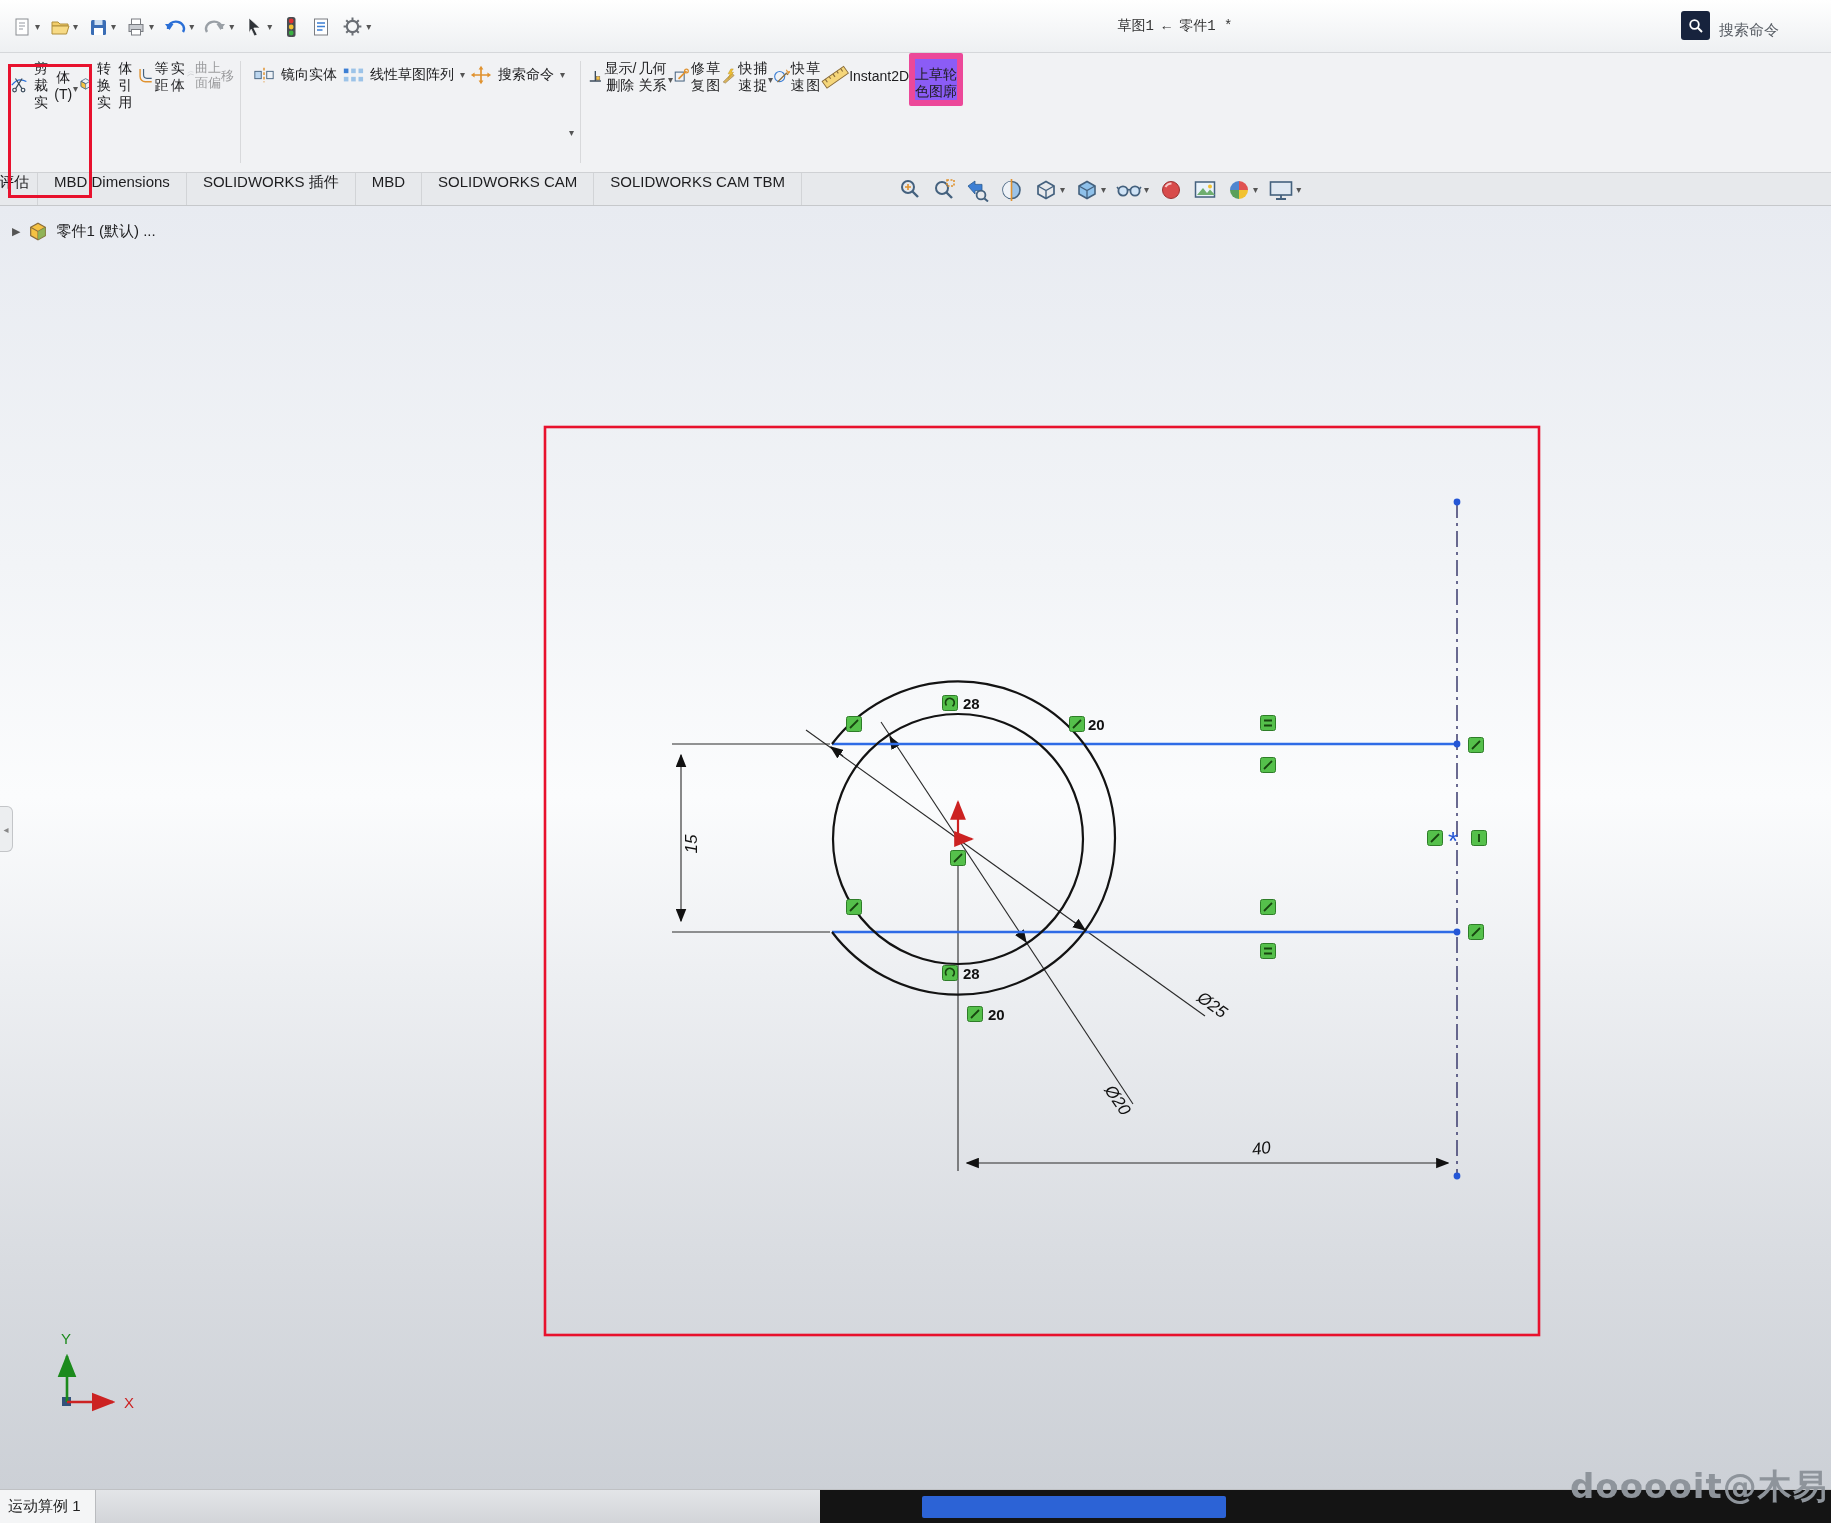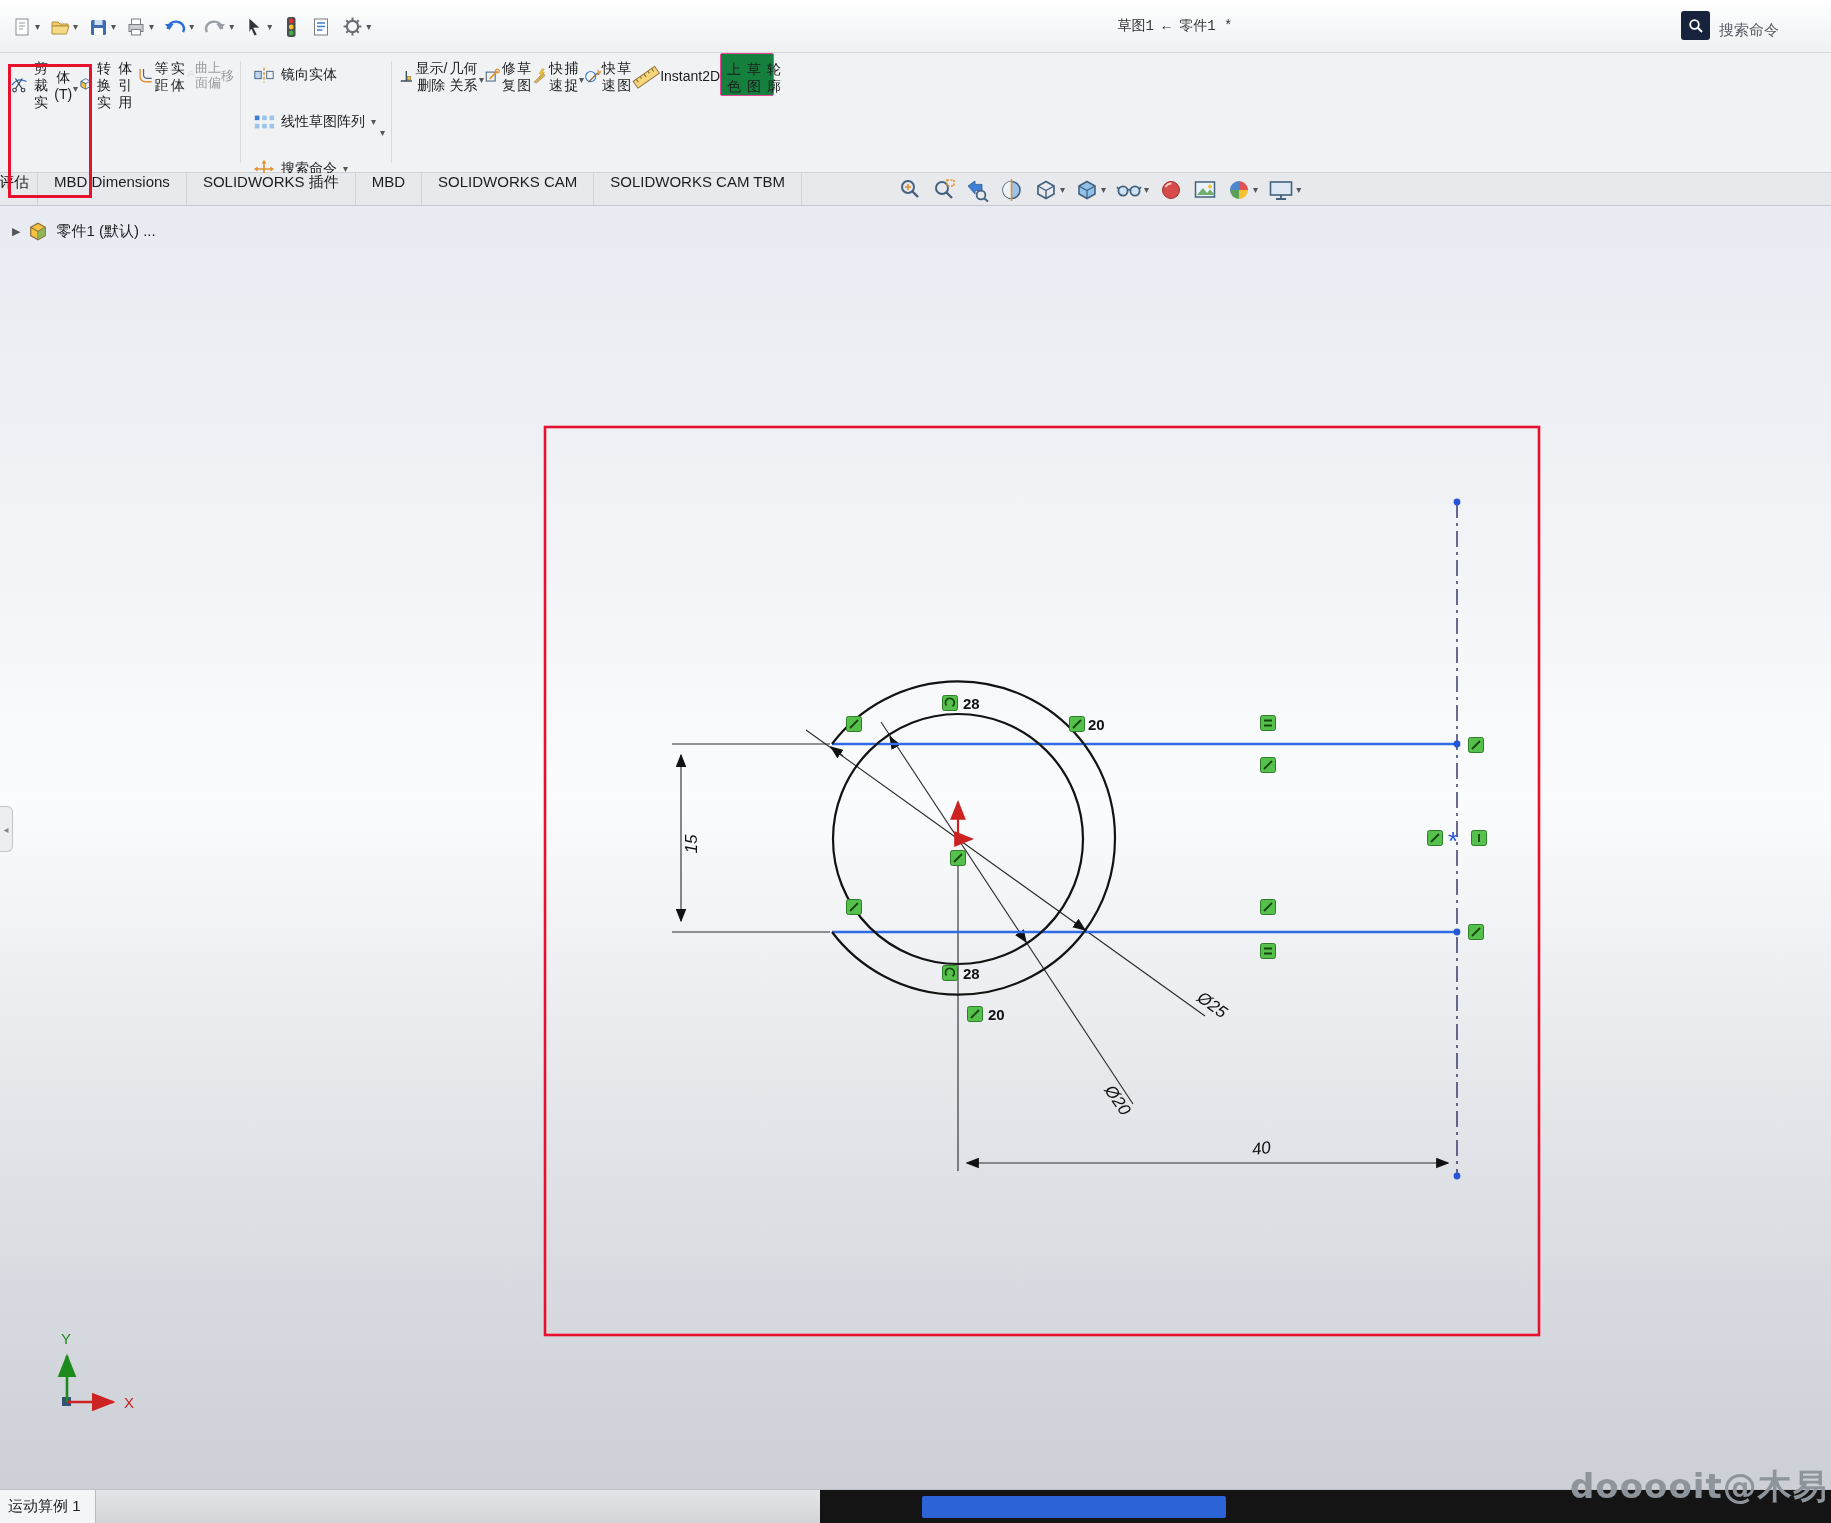--- a/index.html
+++ b/index.html
@@ -18,25 +18,25 @@
   .sicon{width:29px;height:29px;background:#17233d;border-radius:3px;display:flex;
     align-items:center;justify-content:center;flex:none;}
   .stext{font-size:15px;color:#5a5f66;white-space:nowrap;}
   
   .ribbon{position:absolute;left:0;top:53px;width:100%;height:120px;background:#f1f2f4;
     border-bottom:1px solid #cfd1d4;display:flex;align-items:flex-start;padding-left:10px;}
   .rbtn{display:flex;flex-direction:row;align-items:center;padding-top:7px;
     font-size:14px;line-height:17px;text-align:center;color:#1d1d1f;}
   .rbtn .ric{margin-bottom:3px;}
   .grayed{opacity:.42;}
-  .rcol{display:flex;flex-direction:column;padding:10px 4px 0 6px;gap:23px;}
+  .rcol{display:flex;flex-direction:row;padding:10px 4px 0 6px;gap:5px;}
   .rrow{display:flex;align-items:center;gap:6px;font-size:14px;height:24px;white-space:nowrap;}
   .rdiv{width:1px;height:102px;background:#d8d9db;margin:8px 6px 0 6px;flex:none;}
   .flyout{align-self:center;margin-top:40px;}
-  .active-btn{background:#15803d;border:1px solid #ec4899;border-radius:2px;gap:6px;}
+  .active-btn{background:#8b5cf6;border:6px solid #ec4899;border-radius:2px;}
   .trim-highlight{position:absolute;left:8px;top:64px;width:84px;height:134px;
     border:3px solid #e8112d;z-index:80;pointer-events:none;}
   
   .tabrow{position:absolute;left:0;top:173px;width:100%;height:33px;background:#e7e9ec;
     border-bottom:1px solid #c6c8cb;display:flex;align-items:stretch;}
   .tab{display:flex;align-items:flex-start;padding:0 16px;font-size:15px;color:#1d1d1f;
     border-right:1px solid #d2d4d7;white-space:nowrap;}
   .tab-first{width:38px;padding:0 8px 0 0;justify-content:flex-end;overflow:hidden;}
   .hud{position:absolute;left:898px;top:2px;height:29px;display:flex;align-items:center;gap:10px;}
   .hudi{display:flex;align-items:center;gap:2px;}

